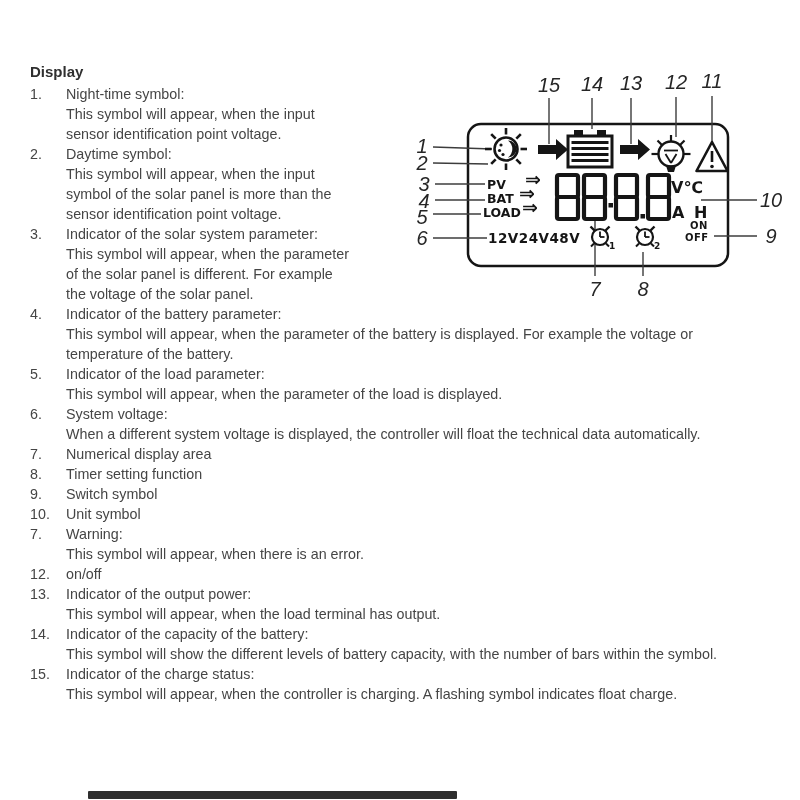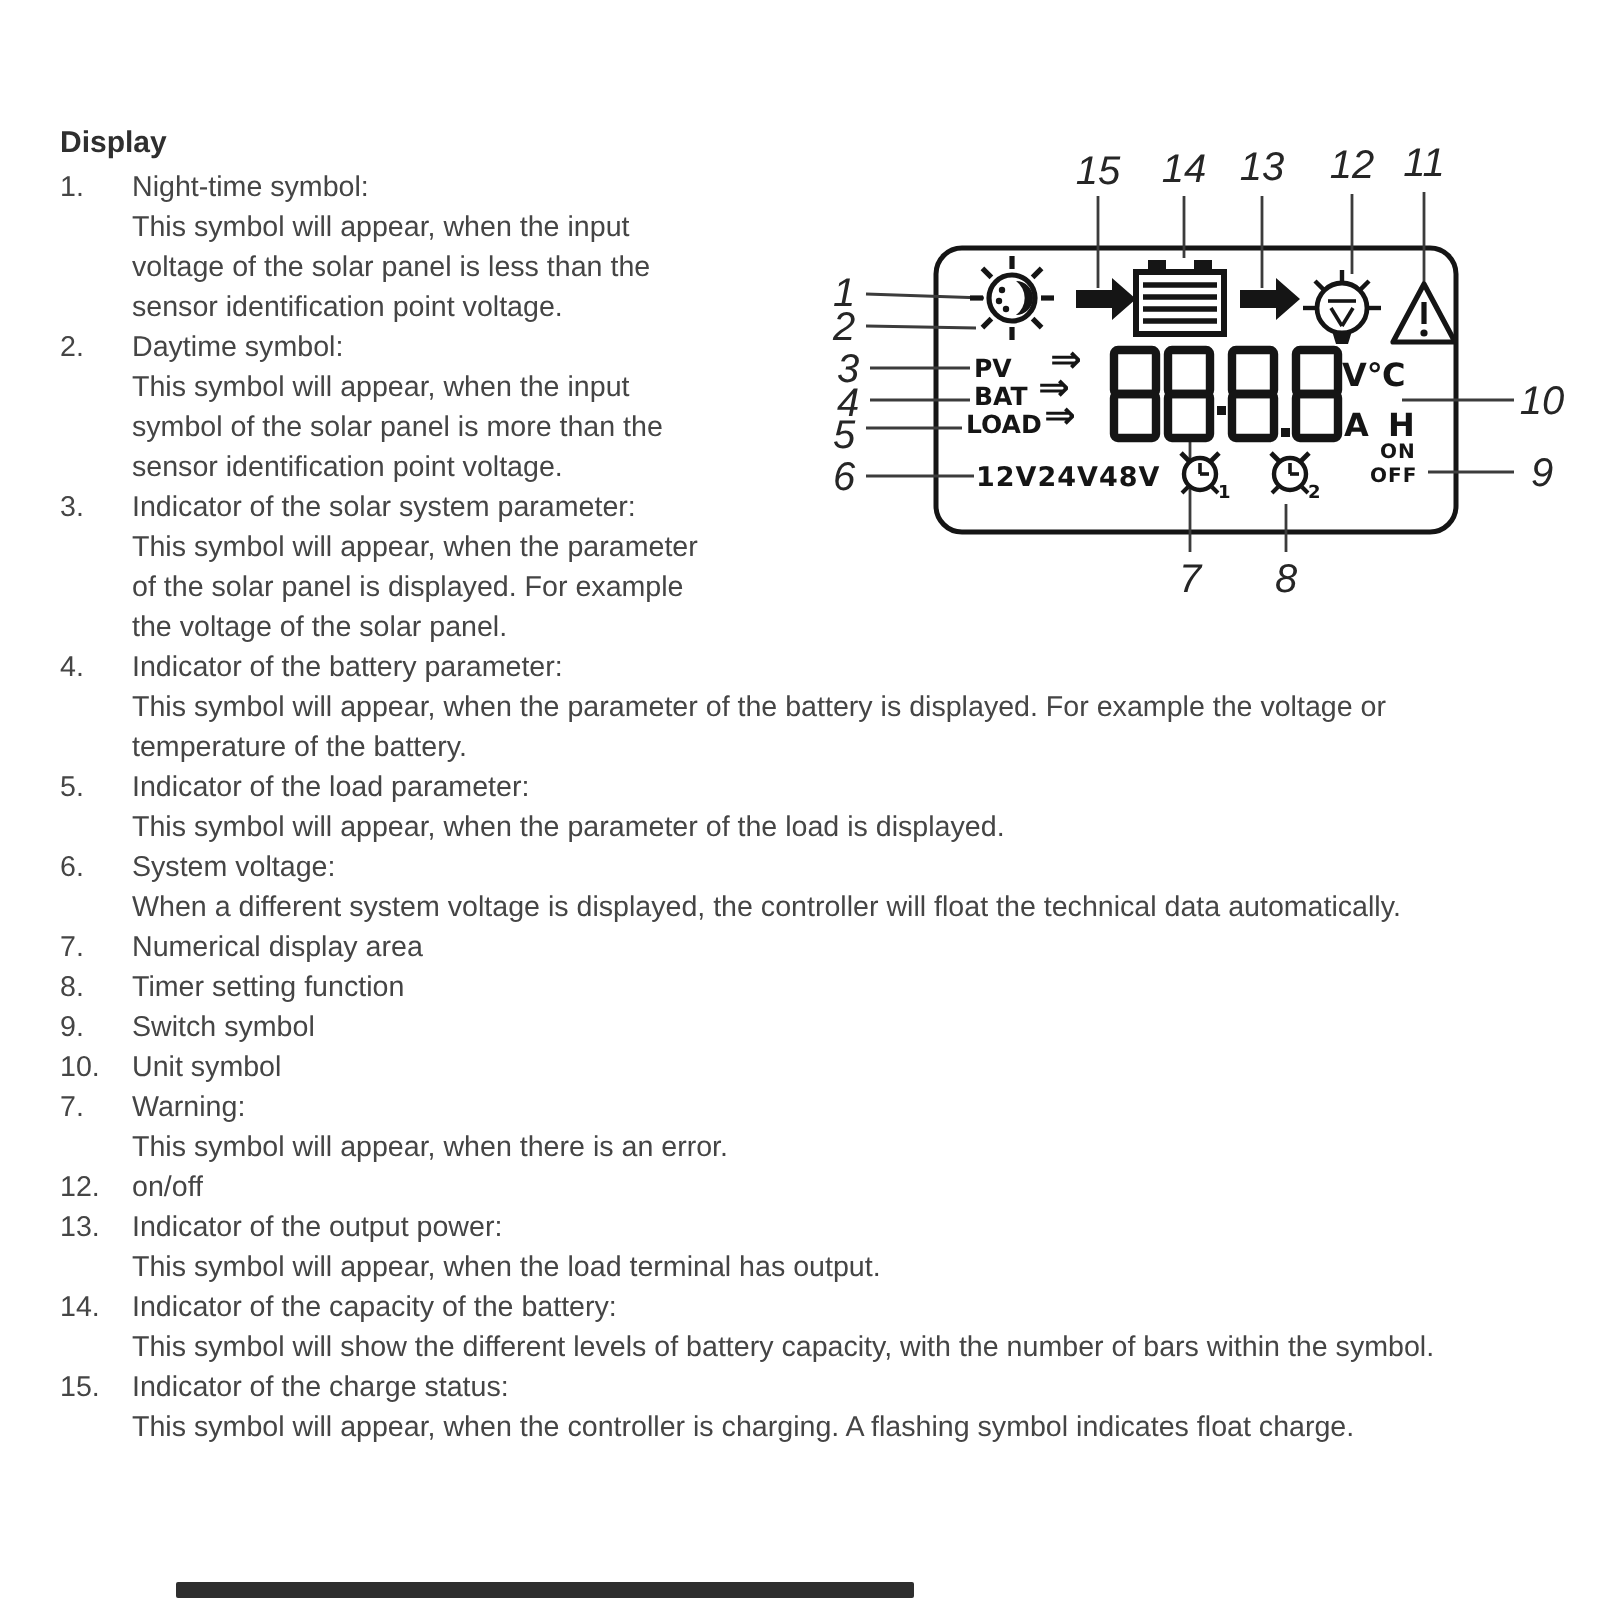--- a/index.html
+++ b/index.html
@@ -24,39 +24,38 @@
 <div class="page">
 
   <div class="content">
     <div class="heading">Display</div>
     <div>
         <div class="row">
           <div class="num">1.</div>
           <div class="body">
             <div class="line">Night-time symbol:</div>
             <div class="line">This symbol will appear, when the input</div>
-            <div class="line">voltage of the solar panel is less than the</div>
             <div class="line">sensor identification point voltage.</div>
           </div>
         </div>
         <div class="row">
           <div class="num">2.</div>
           <div class="body">
             <div class="line">Daytime symbol:</div>
             <div class="line">This symbol will appear, when the input</div>
             <div class="line">symbol of the solar panel is more than the</div>
             <div class="line">sensor identification point voltage.</div>
           </div>
         </div>
         <div class="row">
           <div class="num">3.</div>
           <div class="body">
             <div class="line">Indicator of the solar system parameter:</div>
             <div class="line">This symbol will appear, when the parameter</div>
-            <div class="line">of the solar panel is displayed. For example</div>
+            <div class="line">of the solar panel is different. For example</div>
             <div class="line">the voltage of the solar panel.</div>
           </div>
         </div>
         <div class="row">
           <div class="num">4.</div>
           <div class="body">
             <div class="line">Indicator of the battery parameter:</div>
             <div class="line">This symbol will appear, when the parameter of the battery is displayed. For example the voltage or</div>
             <div class="line">temperature of the battery.</div>
           </div>

